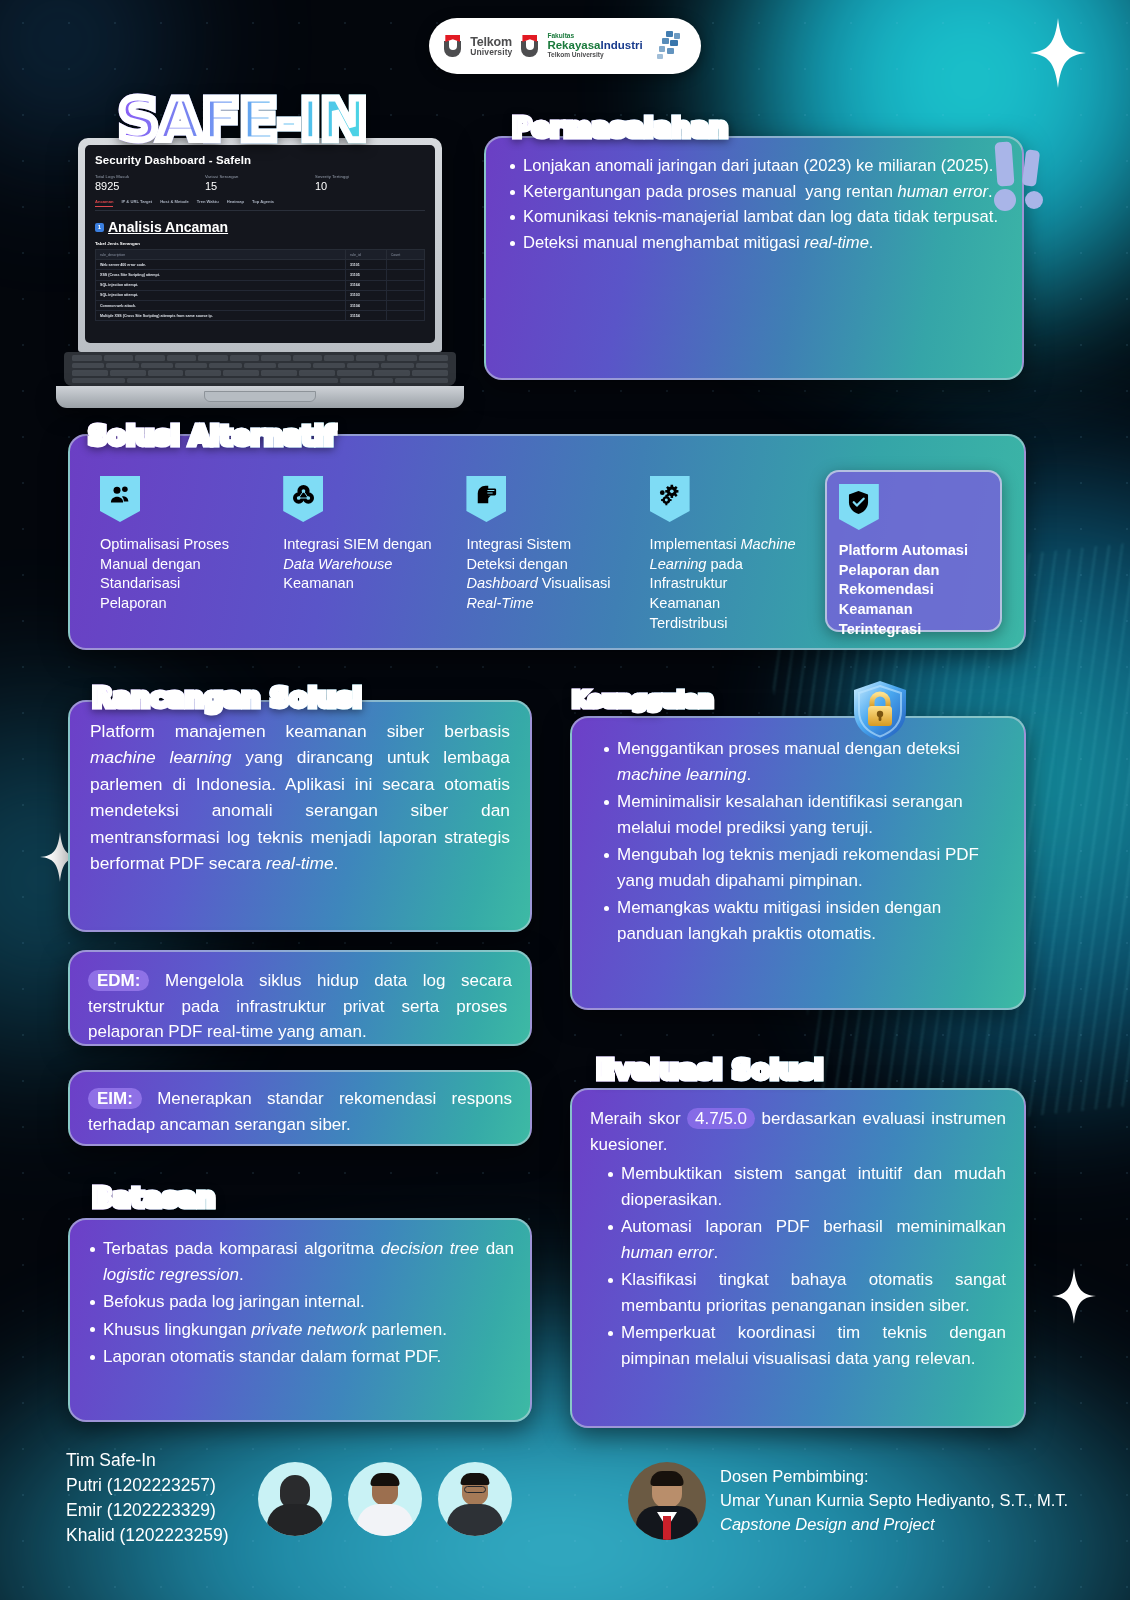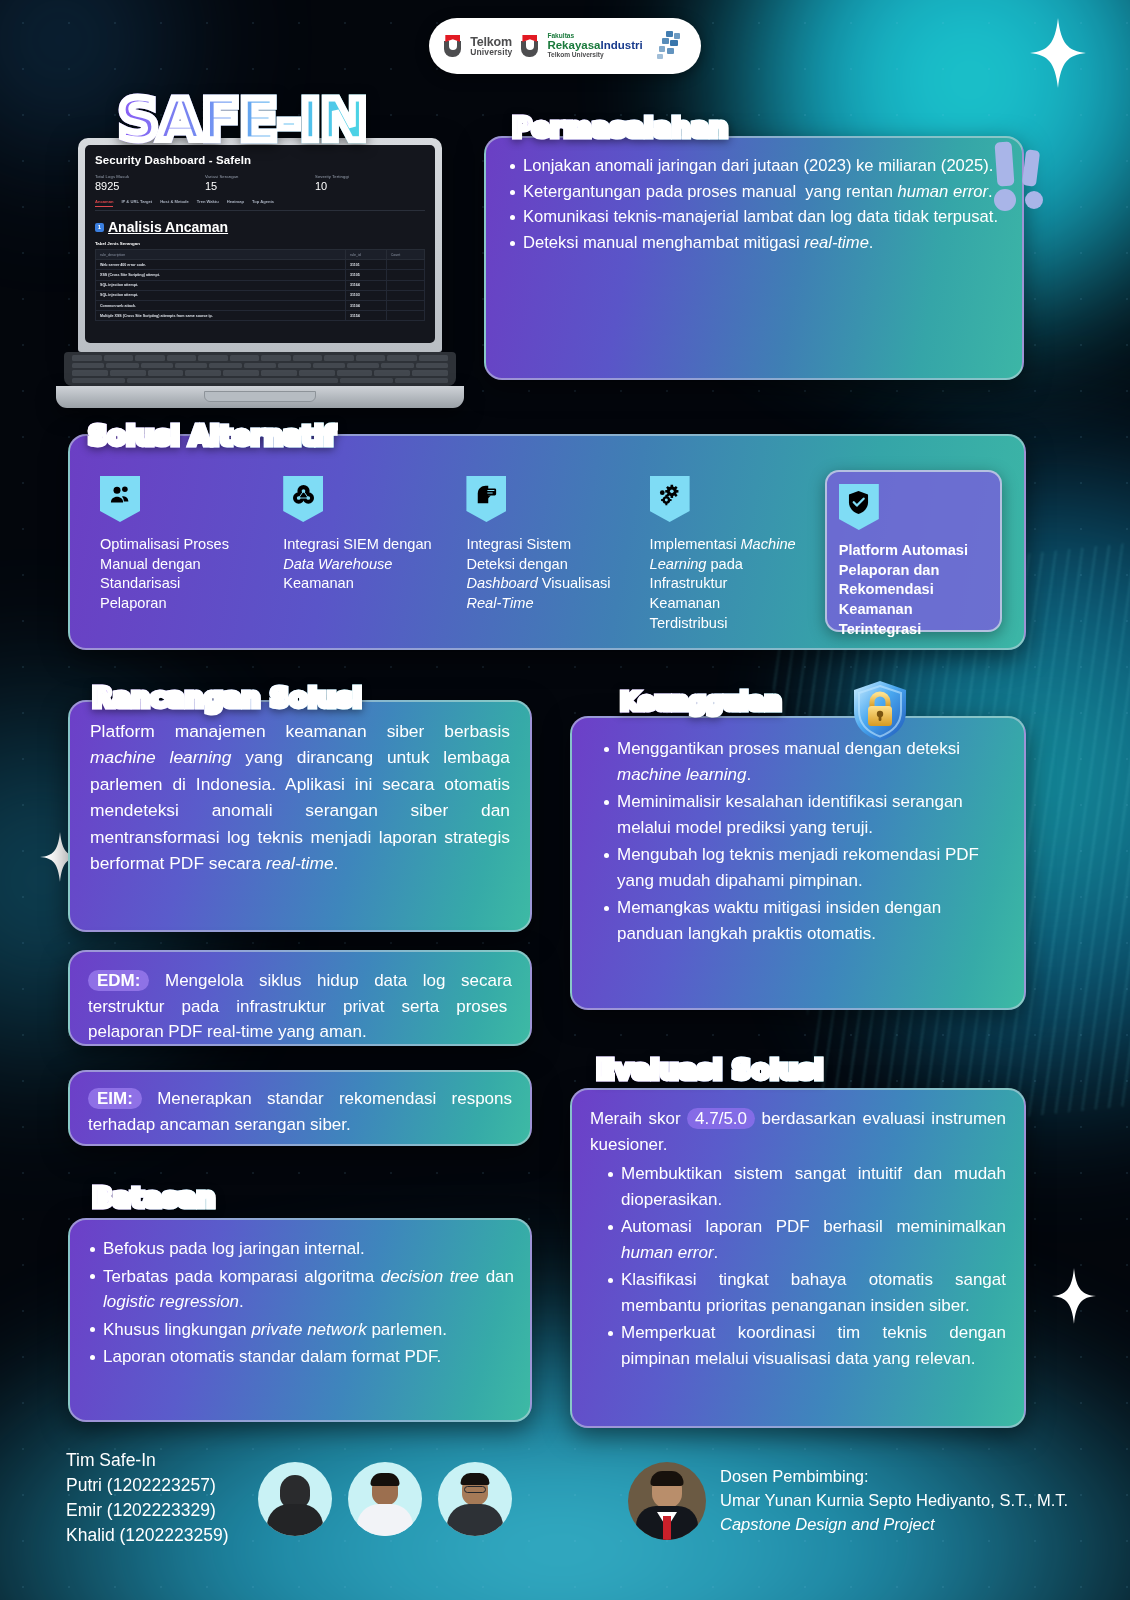--- a/index.html
+++ b/index.html
@@ -119,21 +119,21 @@
   .alt-txt{margin-top:13px;font-size:14.6px;line-height:1.35;}
   .alt-col.hl .alt-txt{font-weight:bold;margin-top:11px;}
   #rancangan{left:68px;top:700px;width:464px;height:232px;font-size:17.4px;line-height:1.52;text-align:justify;}
   #t-rancangan{left:92px;top:682px;font-size:27px;}
   #edm{left:68px;top:950px;width:464px;height:96px;font-size:17px;line-height:1.5;text-align:justify;padding:16px 18px;}
   #eim{left:68px;top:1070px;width:464px;height:76px;font-size:17px;line-height:1.5;text-align:justify;padding:14px 18px;}
   .pill{background:rgba(150,120,235,.85);border-radius:11px;padding:1px 9px;font-weight:bold;}
   #batasan{left:68px;top:1218px;width:464px;height:204px;font-size:17px;line-height:1.5;text-align:justify;padding:16px 16px;}
   #t-batasan{left:92px;top:1182px;font-size:27px;}
   #keunggulan{left:570px;top:716px;width:456px;height:294px;font-size:17px;line-height:1.5;padding:18px 28px;}
-  #t-keunggulan{left:620px;top:688px;font-size:24px;}
+  #t-keunggulan{left:572px;top:688px;font-size:21px;}
   #evaluasi{left:570px;top:1088px;width:456px;height:340px;font-size:17px;line-height:1.5;padding:16px 18px;text-align:justify;}
   #t-evaluasi{left:596px;top:1054px;font-size:27px;}
   .score{background:rgba(140,110,235,.85);border-radius:12px;padding:1px 8px;}
   
   #lock{position:absolute;left:852px;top:680px;width:56px;height:62px;z-index:8;}
   
   #team{position:absolute;left:66px;top:1448px;color:#fff;font-size:17.5px;line-height:1.42;z-index:5;}
   .avatars{position:absolute;left:258px;top:1462px;display:flex;gap:16px;z-index:5;}
   .av{width:74px;height:74px;border-radius:50%;background:#c9f2f5;overflow:hidden;position:relative;}
   .av .head{position:absolute;left:50%;transform:translateX(-50%);top:13px;width:26px;height:30px;border-radius:13px 13px 11px 11px;}
@@ -459,22 +459,22 @@
 <div class="card c-grad2" id="edm">
   <div><span class="pill">EDM:</span> Mengelola siklus hidup data log secara terstruktur pada infrastruktur privat serta proses&nbsp; pelaporan PDF real-time yang aman.</div>
 </div>
 <div class="card c-grad2" id="eim">
   <div><span class="pill">EIM:</span> Menerapkan standar rekomendasi respons terhadap ancaman serangan siber.</div>
 </div>
 
 <div class="title" id="t-batasan">Batasan</div>
 <div class="card c-grad2" id="batasan">
   <ul class="bl">
+    <li>Terbatas pada komparasi algoritma <em>decision tree</em> dan <em>logistic regression</em>.</li>
     <li><span>Befokus pada log jaringan internal.</span></li>
-    <li>Terbatas pada komparasi algoritma <em>decision tree</em> dan <em>logistic regression</em>.</li>
     <li>Khusus lingkungan <em>private network</em> parlemen.</li>
     <li><span>Laporan otomatis standar dalam format PDF.</span></li>
   </ul>
 </div>
 
 <div class="title" id="t-keunggulan">Keunggulan</div>
 <div id="lock">
   <svg width="56" height="62" viewBox="0 0 56 62">
     <defs>
         <linearGradient id="lg" x1="0" y1="0" x2="1" y2="1">

